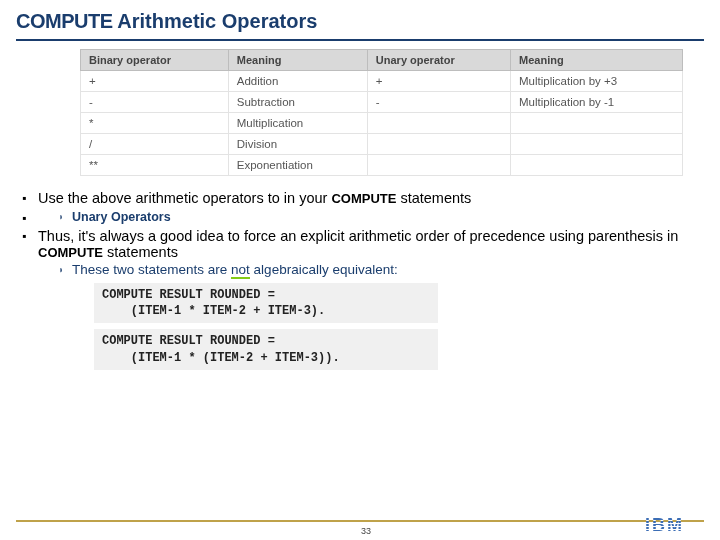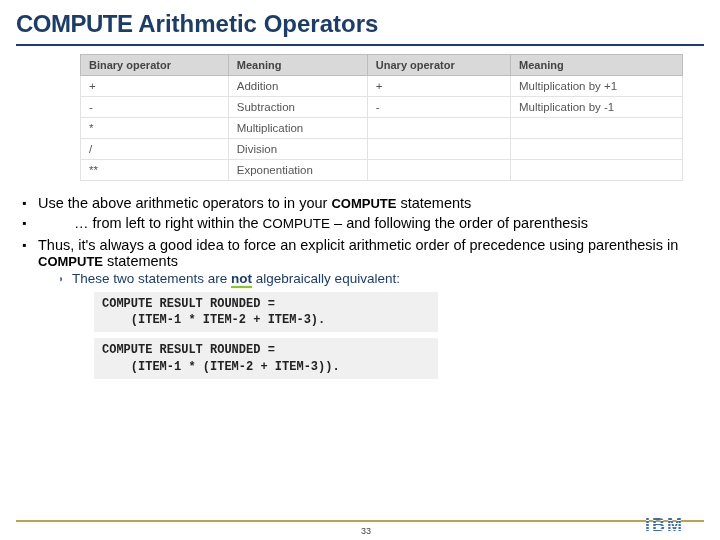--- a/index.html
+++ b/index.html
@@ -8,21 +8,21 @@
     height: 540px;
     background: #fff;
     font-family: Arial, Helvetica, sans-serif;
     font-size: 13px;
     color: #000;
     position: relative;
     overflow: hidden;
   }
   .title {
     padding: 10px 16px 6px 16px;
-    font-size: 24px;
+    font-size: 20px;
     font-weight: bold;
     color: #1a3d6d;
   }
   .title .kw { font-family: "Arial Black", Arial, sans-serif; letter-spacing: -0.5px; }
   .rule {
     border-bottom: 2px solid #1a3d6d;
     margin: 0 16px 8px 16px;
   }
   .table-wrap { padding: 0 37px 6px 80px; }
   table.ops {
@@ -60,21 +60,21 @@
   }
   ul.sub2 { list-style: none; margin: 2px 0 4px 20px; }
   ul.sub2 > li { position: relative; padding-left: 14px; font-size: 13.5px; color: #1a3d6d; font-weight: normal; margin: 1px 0; }
   ul.sub2 > li::before {
     content: "◗"; position: absolute; left: 0; top: 2px; font-size: 10px; color: #1a3d6d;
     transform: scaleX(0.7);
   }
   .para { margin: 4px 0 6px 36px; font-size: 14.5px; }
   .para .kw { font-family: "Arial Black", Arial, sans-serif; font-size: 13.5px; }
   .inline-kw { font-family: Arial, sans-serif; font-weight: bold; font-size: 13px; }
-  .under { border-bottom: 2px solid #84cc16; font-weight: bold; }
+  .under { border-bottom: 2px solid #84cc16; }
   .codeblock {
     background: #f0f0f0;
     font-family: "Courier New", monospace;
     font-size: 12px;
     font-weight: bold;
     color: #222;
     padding: 4px 8px;
     margin: 6px 0 6px 56px;
     width: 344px;
     white-space: pre;
@@ -123,21 +123,21 @@
       <th>Meaning</th>
       <th>Unary operator</th>
       <th>Meaning</th>
     </tr>
       </thead>
     <tbody id="ops-body">
         <tr>
           <td>+</td>
           <td>Addition</td>
           <td>+</td>
-          <td>Multiplication by +1</td>
+          <td>Multiplication by +3</td>
         </tr>
         <tr>
           <td>-</td>
           <td>Subtraction</td>
           <td>-</td>
           <td>Multiplication by -1</td>
         </tr>
         <tr>
           <td>*</td>
           <td>Multiplication</td>
@@ -160,24 +160,22 @@
   </table>
 </div>
 
 <div class="content">
   <ul class="main">
     <li>
       <span>Use the above arithmetic operators to in your </span><span class="inline-kw">COMPUTE</span><span> statements</span>
     </li>
     <li>
       <ul class="sub" id="order-list">
+          <li>Unary Operators</li>
         </ul>
-      <div class="para">
-        <span>… from left to right within the </span><span class="kw">COMPUTE</span><span> – and following the order of parenthesis</span>
-      </div>
     </li>
     <li>
       <span>Thus, it's always a good idea to force an explicit arithmetic order of precedence using parenthesis in </span><span class="inline-kw">COMPUTE</span><span> statements</span>
       <ul class="sub2">
         <li>
           <span>These two statements are </span><span class="under">not</span><span> algebraically equivalent:</span>
         </li>
       </ul>
       <div class="codeblock">COMPUTE RESULT ROUNDED =
     (ITEM-1 * ITEM-2 + ITEM-3).</div>

